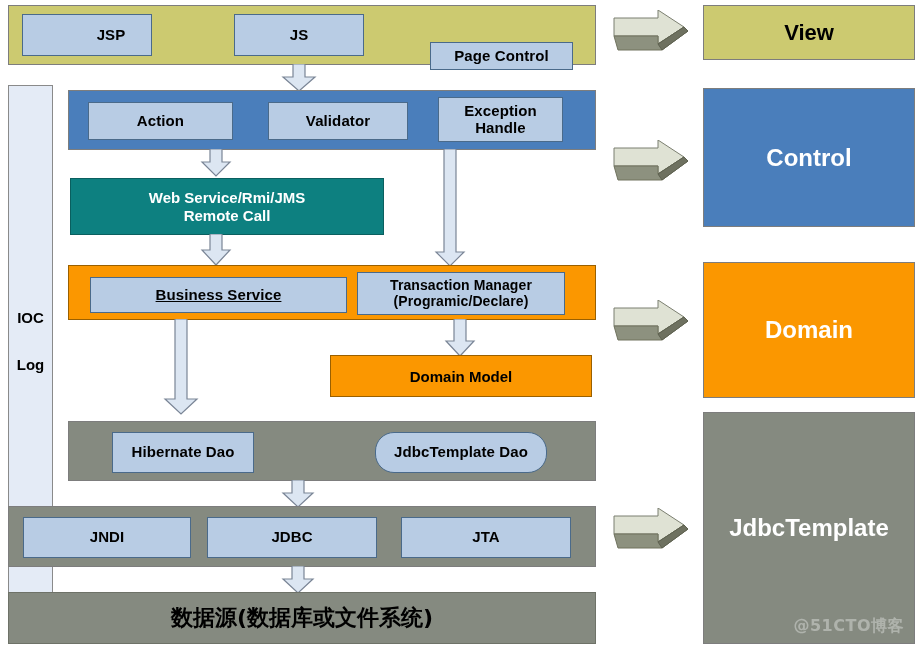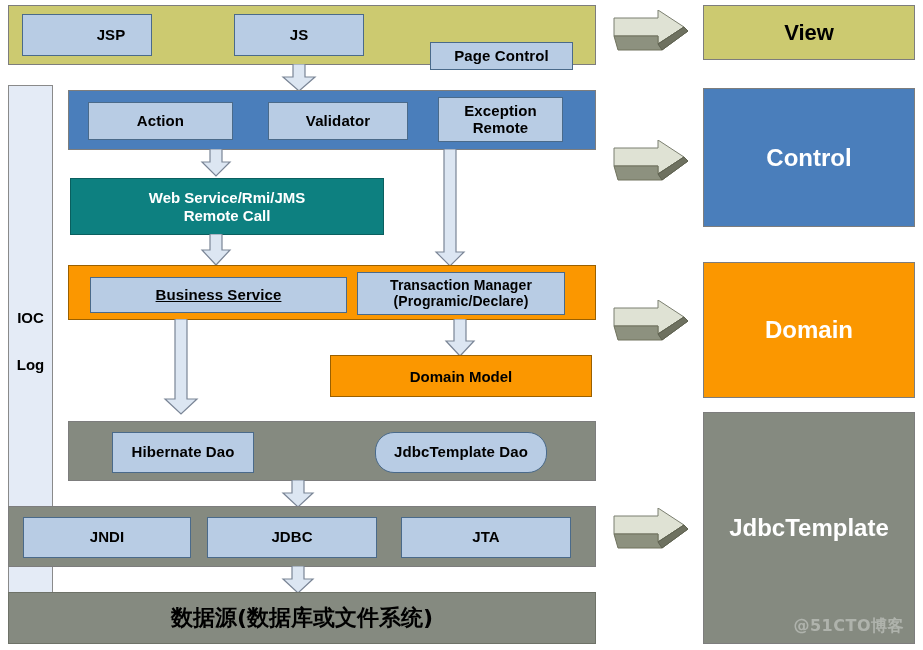--- a/index.html
+++ b/index.html
@@ -166,21 +166,21 @@
   </svg>
 
   <div class="band band-ctrl" style="left:68px; top:90px; width:528px; height:60px;"></div>
   <div class="chip" style="left:88px; top:102px; width:145px; height:38px;">
     <span>Action</span>
   </div>
   <div class="chip" style="left:268px; top:102px; width:140px; height:38px;">
     <span>Validator</span>
   </div>
   <div class="chip" style="left:438px; top:97px; width:125px; height:45px;">
-    <span>Exception Remote</span>
+    <span>Exception Handle</span>
   </div>
 
   <svg class="down-arrow" style="left:200px; top:149px;" width="32" height="28" viewBox="0 0 32 28">
     <polygon points="10,0 22,0 22,13 30,13 16,27 2,13 10,13" fill="#dce6f2" stroke="#7a8596" stroke-width="1.2"></polygon>
   </svg>
 
   <svg class="down-arrow" style="left:434px; top:149px;" width="32" height="118" viewBox="0 0 32 118">
     <polygon points="10,0 22,0 22,103 30,103 16,117 2,103 10,103" fill="#dce6f2" stroke="#7a8596" stroke-width="1.2"></polygon>
   </svg>
 

